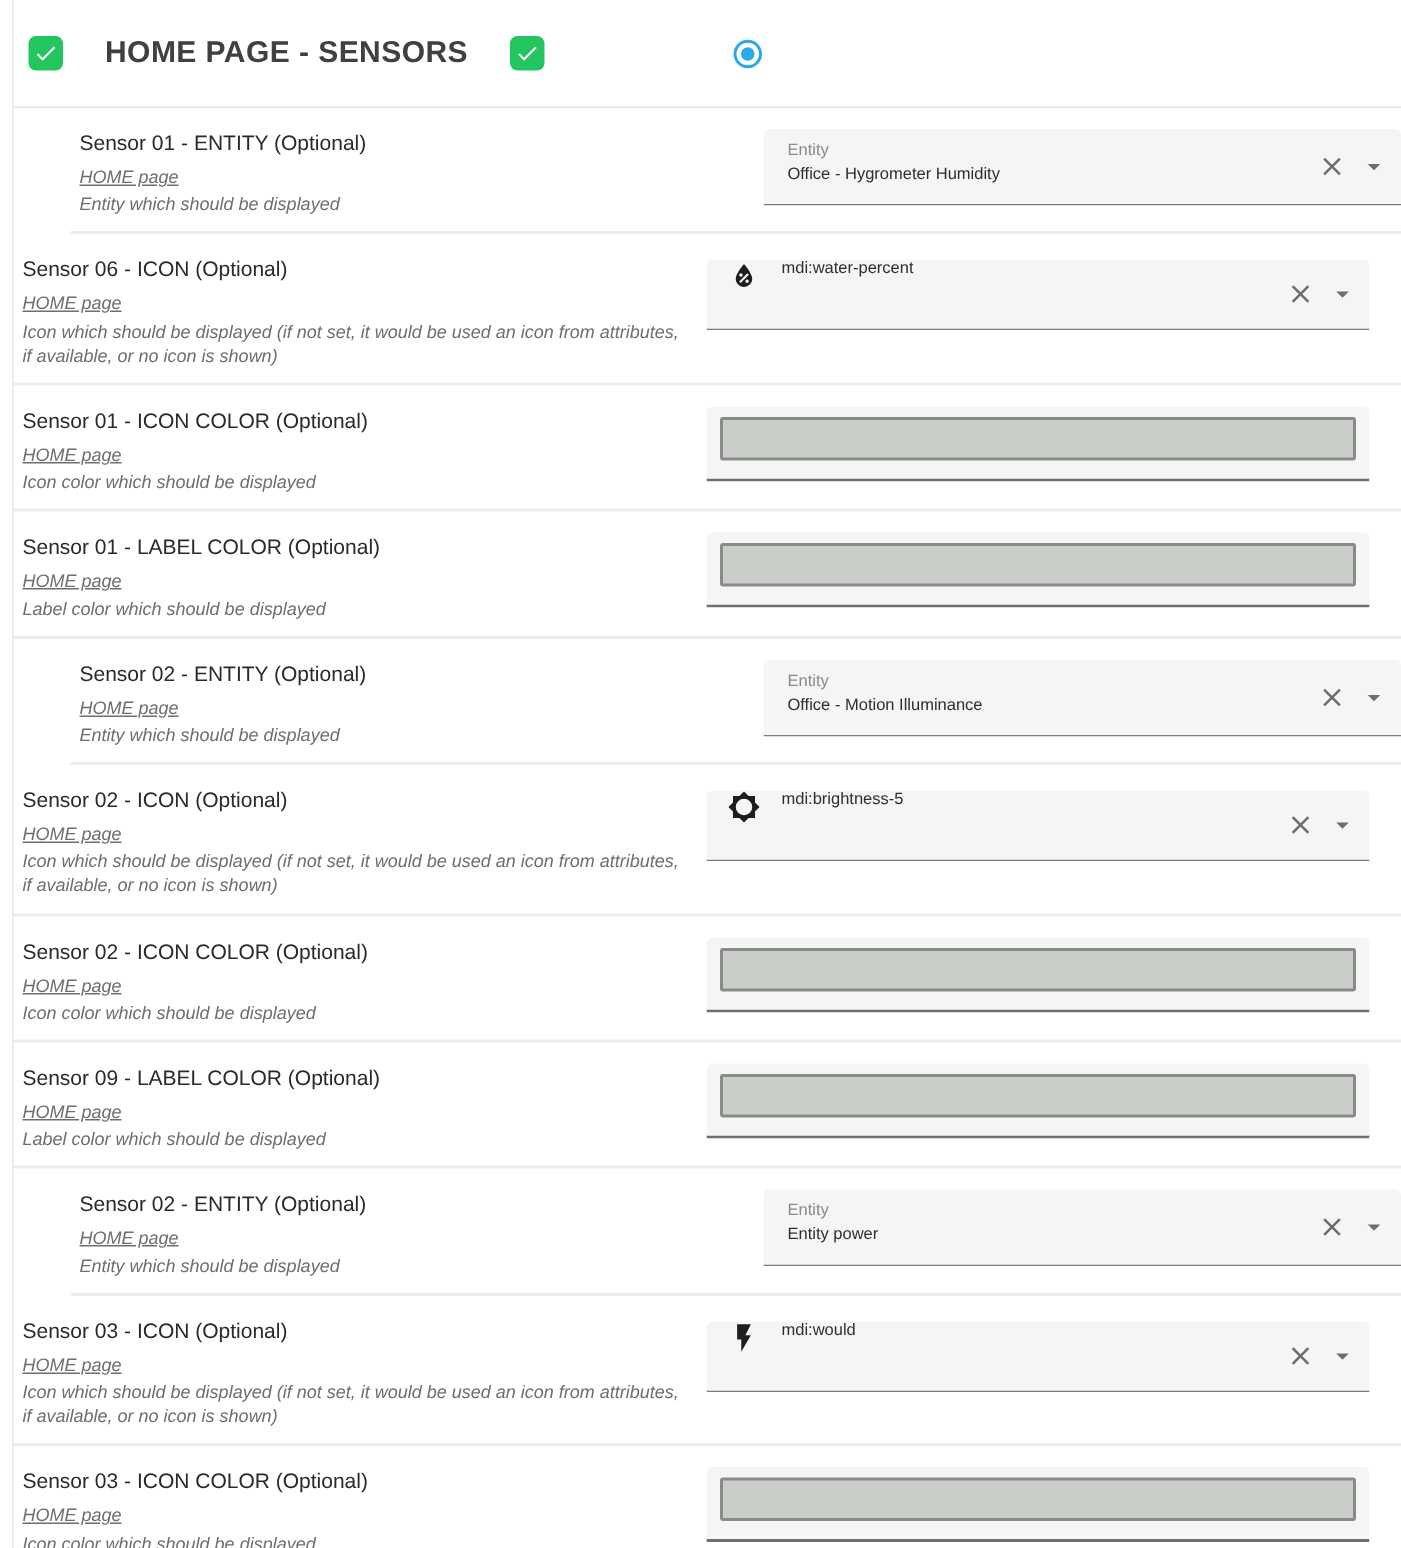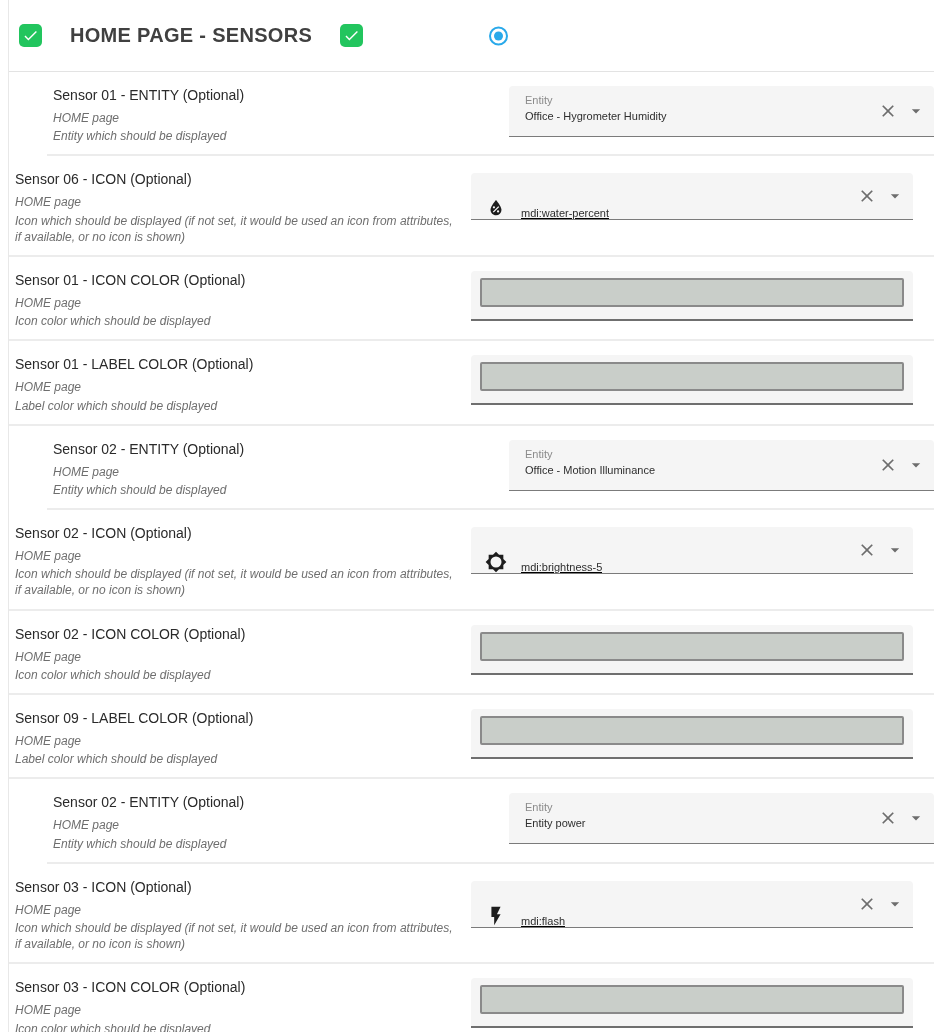--- a/index.html
+++ b/index.html
@@ -26,29 +26,29 @@
   .radio-dot { width:9px; height:9px; border-radius:50%; background:var(--radio-blue,#29a9ea); }
 
   
   .row { display:flex; border-bottom:2px solid #ececec; box-sizing:border-box; }
   .row.variant-entity { min-height:79px;margin-left:38px; }
   .row.variant-icon   { min-height:85px; }
   .row.variant-color  { min-height:80px; }
   .row-text { box-sizing:border-box; flex:0 0 462px; padding:15px 12px 10px 6px; }
   .row-title { font-size:14px; color:#2a2a2a; margin-bottom:7px; }
   .row-subtitle, .row-description { font-size:12px; font-style:italic; color:#6e6e6e; line-height:1.35; }
-  .row-subtitle { margin-bottom:2px; }
+  .row-subtitle { margin-bottom:2px;text-decoration:underline; }
   .row-field { box-sizing:border-box; width:442px; padding-top:14px; }
   .row.variant-icon .row-field { padding-top:17px; }
 
   .field { position:relative; background:#f5f5f5; border-radius:4px 4px 0 0; box-sizing:border-box; }
   .entity-field { height:51px; border-bottom:1px solid #7b7b7b; padding:8px 64px 0 16px; cursor:pointer; }
   .float-label { font-size:11px; color:#8b8b8b; margin-bottom:4px; }
   .field-value { font-size:11px; color:#2e2e2e; white-space:nowrap; overflow:hidden; }
-  .icon-field { height:47px; border-bottom:1px solid #7b7b7b; display:flex; align-items:flex-end; padding:0 64px 0 14px; cursor:pointer;text-decoration:underline; }
+  .icon-field { height:47px; border-bottom:1px solid #7b7b7b; display:flex; align-items:flex-start; padding:0 64px 0 14px; cursor:pointer; }
   .mdi { display:inline-flex; flex:0 0 auto; }
   .mdi svg { width:22px; height:22px; fill:#1d1d1d; display:block; }
   .icon-field .field-value { margin-left:14px; }
 
   .iconbtn { position:absolute; top:50%; transform:translateY(-50%); width:20px; height:20px; cursor:pointer; }
   .iconbtn svg { width:20px; height:20px; fill:#6d6d6d; display:block; }
   .clear-btn { right:36px; }
   .dd-btn { right:8px; }
 
   .color-outer { height:50px; border-bottom:2px solid #6f6f6f; padding:7px 9px 12px; }
@@ -285,21 +285,21 @@
       <div class="row-description">Icon which should be displayed (if not set, it would be used an icon from attributes, if available, or no icon is shown)</div>
     </div>
     <div class="row-field">
 
       <div class="field icon-field">
         <span class="mdi">
           <svg viewBox="0 0 24 24" fill-rule="evenodd">
                 <path class="glyph-mdi" d="M7,2V13H10V22L17,10H13L17,2H7Z"></path>
               </svg>
         </span>
-        <div class="field-value">mdi:flash</div>
+        <div class="field-value">mdi:would</div>
         <span class="iconbtn clear-btn">
           <svg viewBox="0 0 24 24">
                 <path class="glyph-close" d="M19,6.41L17.59,5L12,10.59L6.41,5L5,6.41L10.59,12L5,17.59L6.41,19L12,13.41L17.59,19L19,17.59L13.41,12L19,6.41Z"></path>
               </svg>
         </span>
         <span class="iconbtn dd-btn">
           <svg viewBox="0 0 24 24">
                 <path class="glyph-dd" d="M7,10L12,15L17,10H7Z"></path>
               </svg>
         </span>

